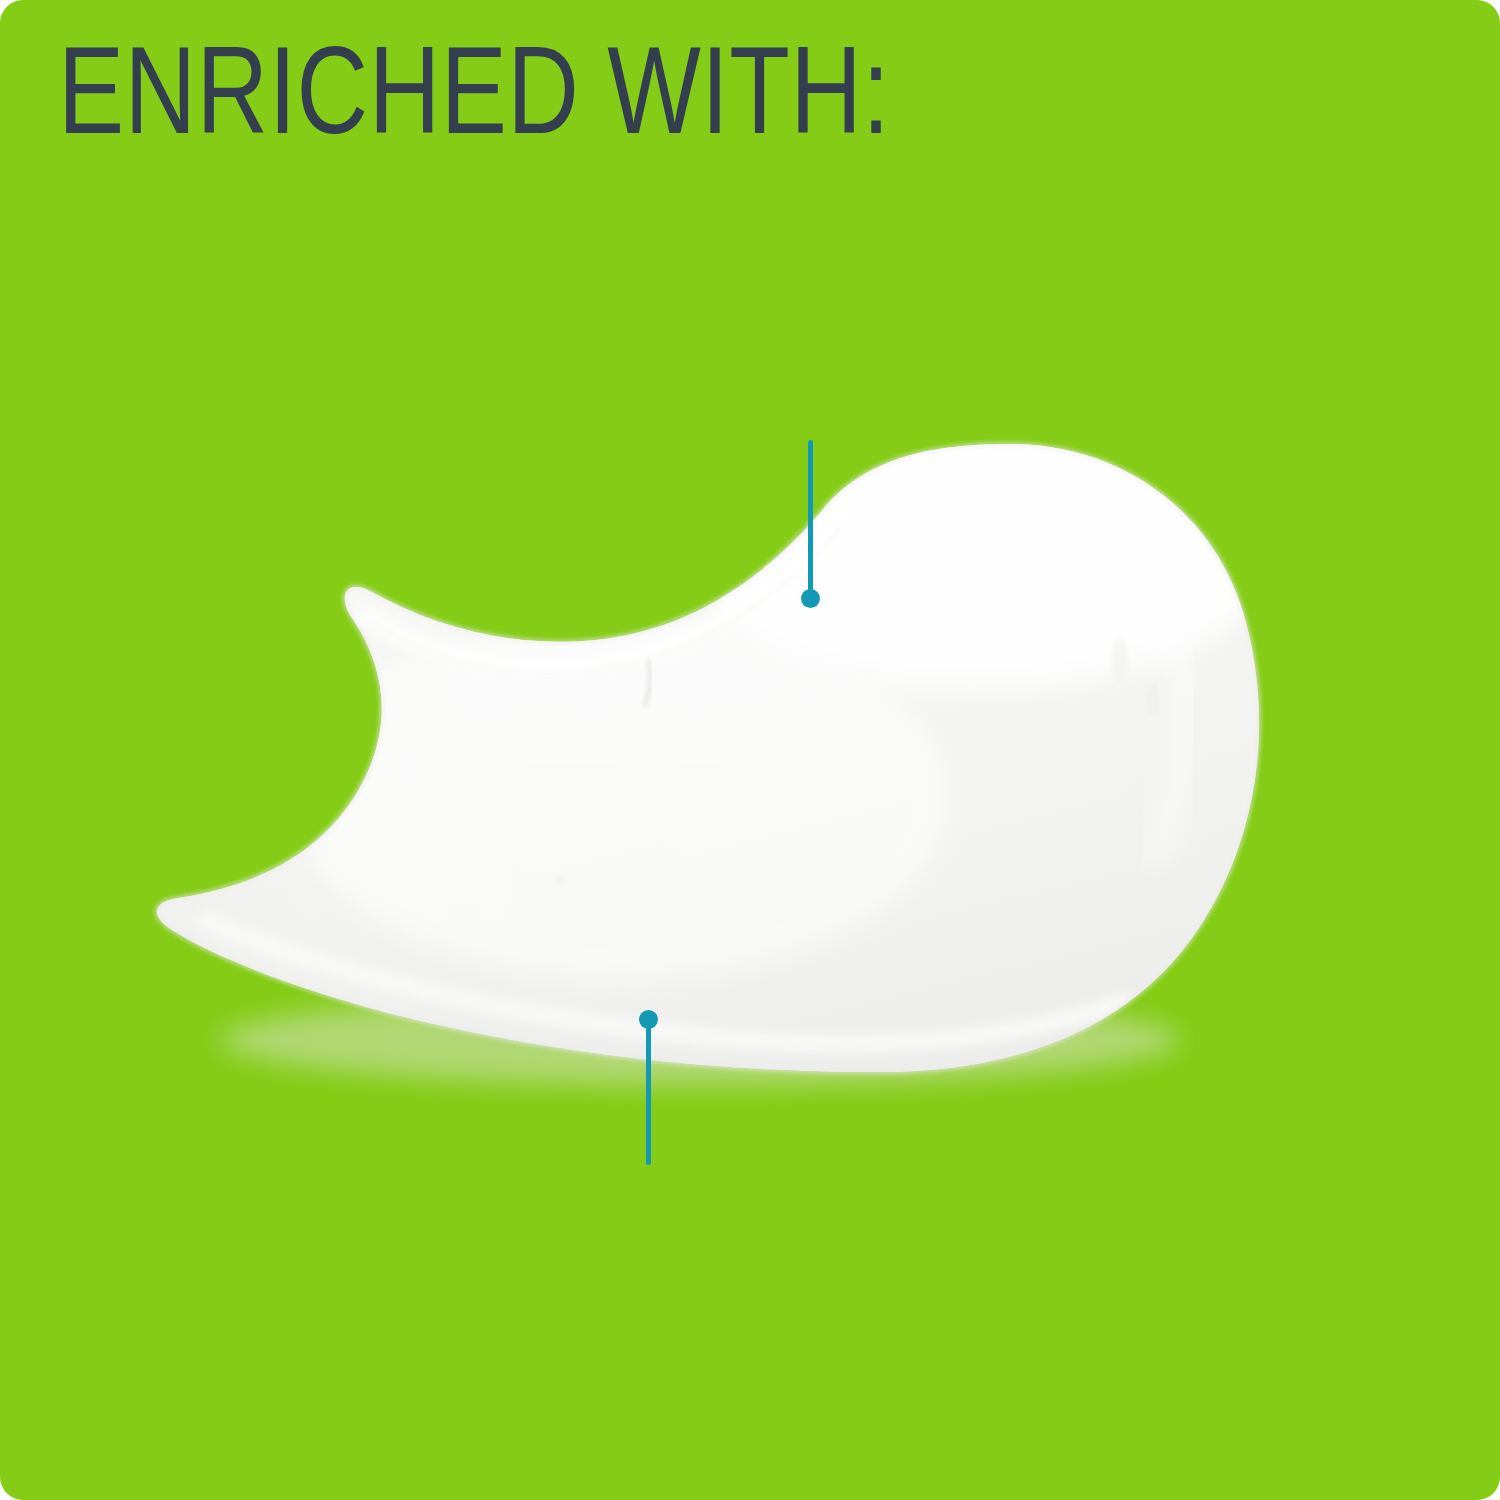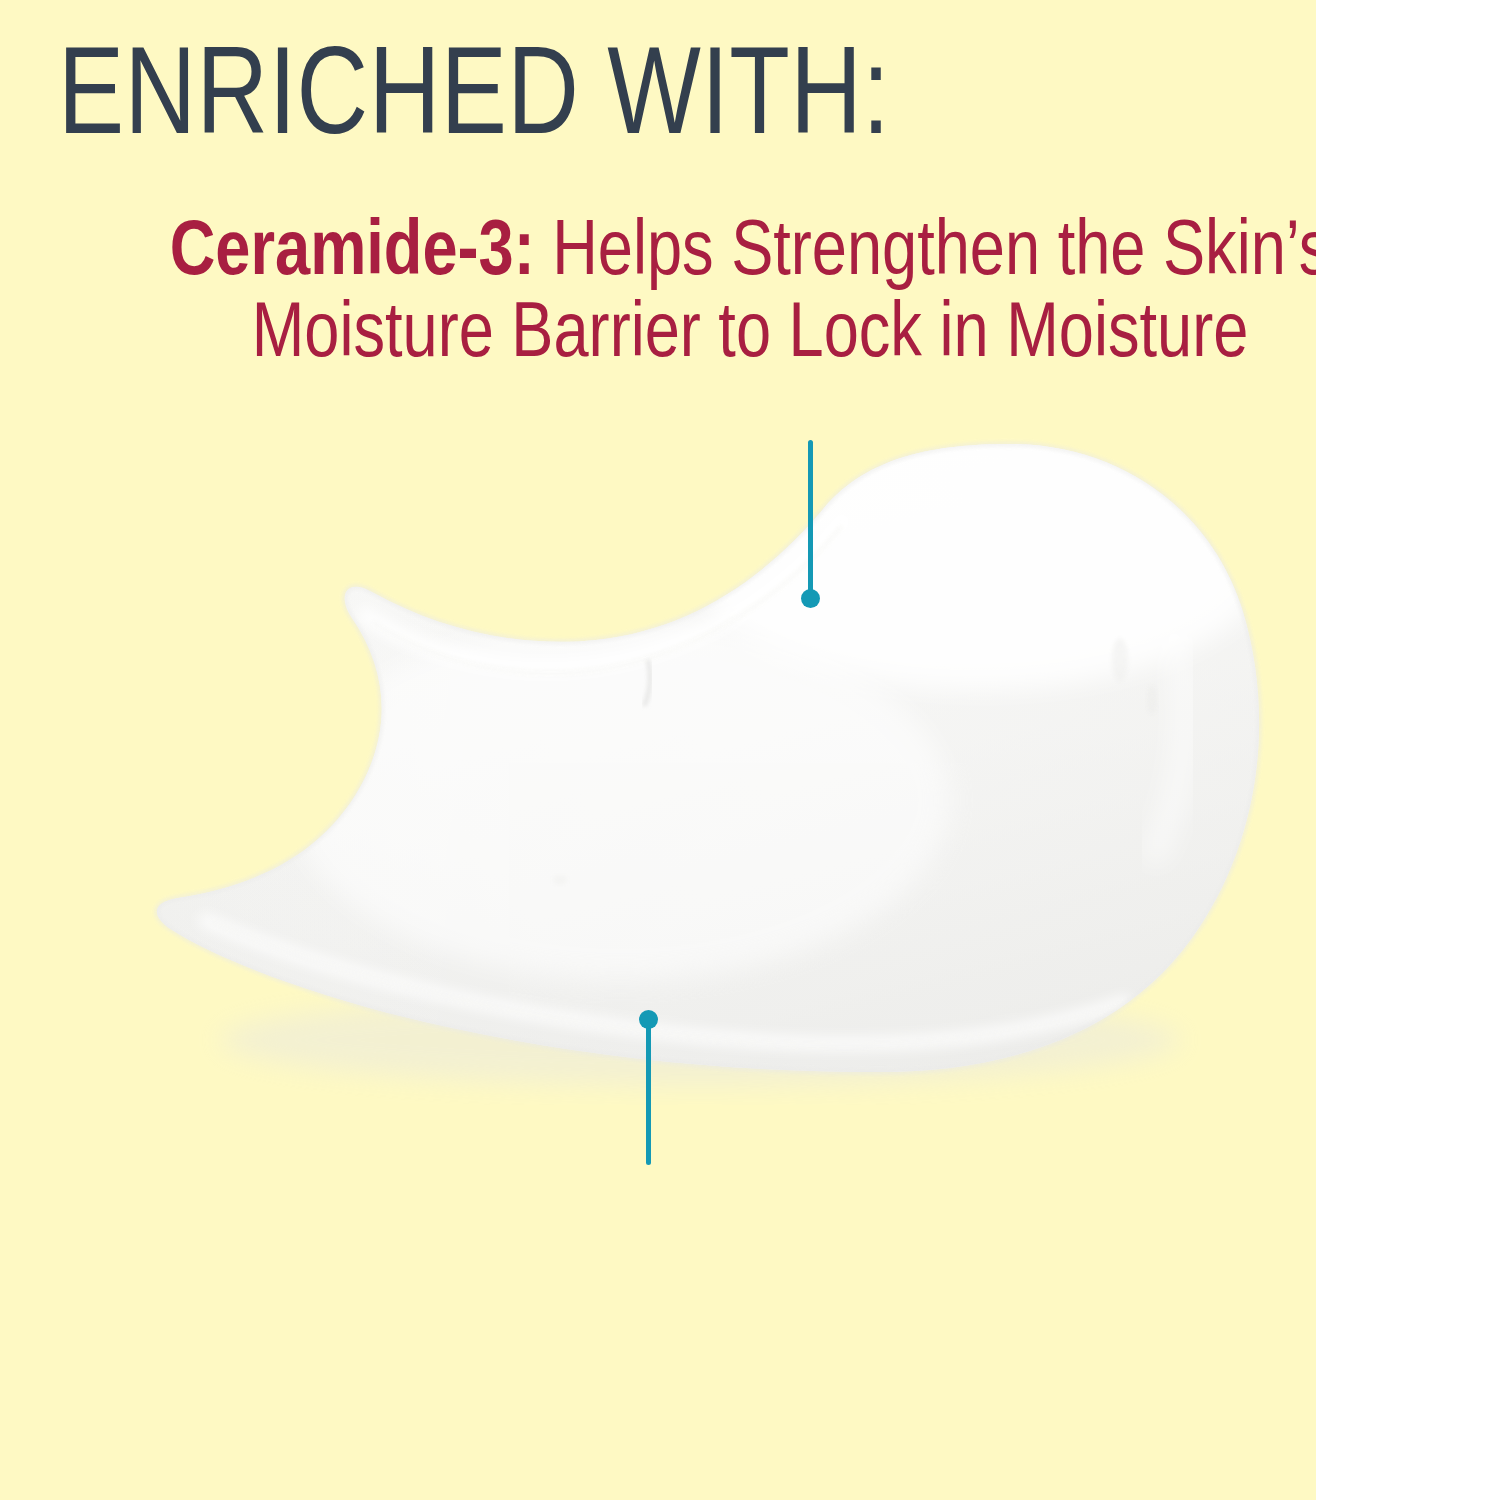--- a/index.html
+++ b/index.html
@@ -2,25 +2,26 @@
 <html><head>
 <meta charset="utf-8">
 <style>
   html, body {
     margin: 0;
     padding: 0;
     background: #ffffff;
   }
   #page {
     position: relative;
-    width: 1316px;
+    width: 1500px;
     height: 1500px;
-    background: #fef9c3;
+    background: #84cc16;
     overflow: hidden;
     font-family: "Liberation Sans", sans-serif;
+    border-radius: 23px;
   }
 
   
   #heading {
     position: absolute;
     left: 58px;
     top: 28px;
     font-family: "Liberation Sans", sans-serif;
     font-weight: 400;
     font-size: 124px;
@@ -114,24 +115,20 @@
     top: 0px;
   }
 </style>
 </head>
 <body>
 
 <div id="page">
 
   <div id="heading">ENRICHED WITH:</div>
 
-  <div class="callout" id="callout-top">
-    <span class="line"><b>Ceramide-3:</b><span> Helps Strengthen the Skin’s</span></span>
-    <span class="line">Moisture Barrier to Lock in Moisture</span>
-  </div>
 
   <div id="swatch-wrap">
     <svg width="1500" height="1500" viewBox="0 0 1500 1500" xmlns="http://www.w3.org/2000/svg">
       <defs>
         <radialGradient id="bodyGrad" cx="58%" cy="38%" r="72%">
           <stop offset="0%" stop-color="#ffffff"></stop>
           <stop offset="45%" stop-color="#fbfbfa"></stop>
           <stop offset="78%" stop-color="#f2f2f0"></stop>
           <stop offset="100%" stop-color="#e8e8e6"></stop>
         </radialGradient>

